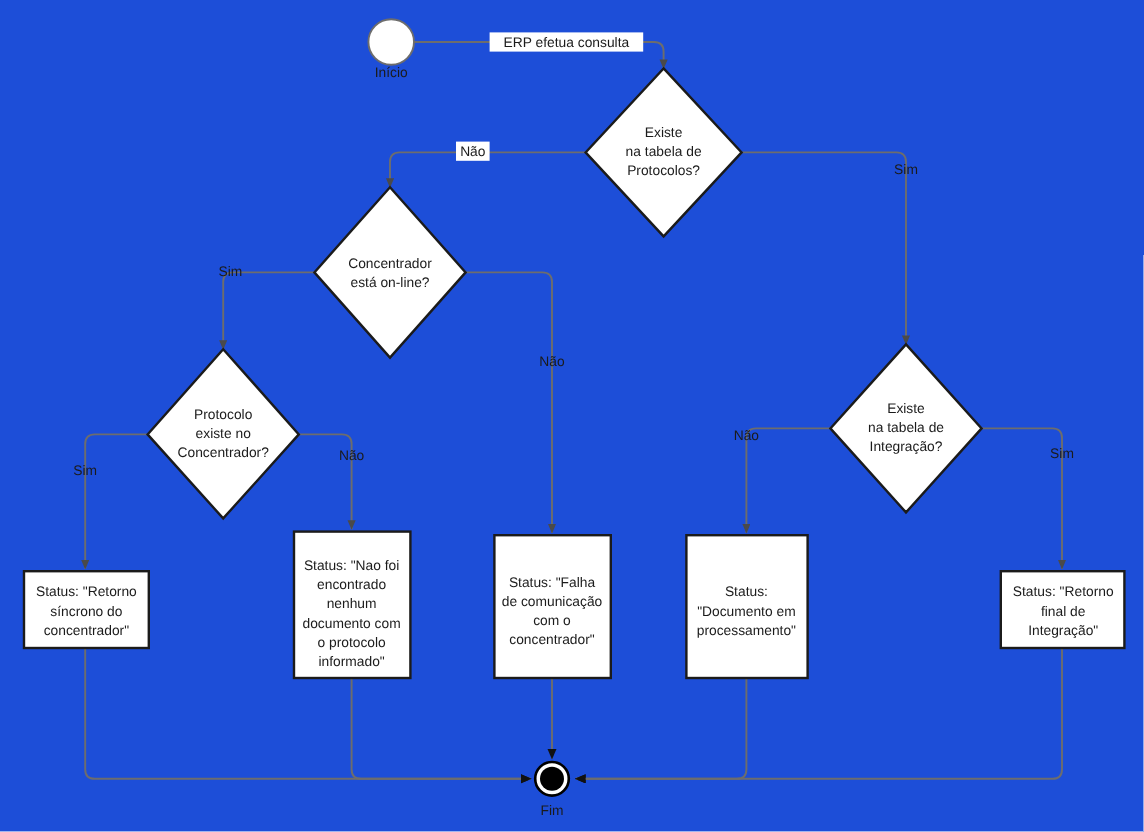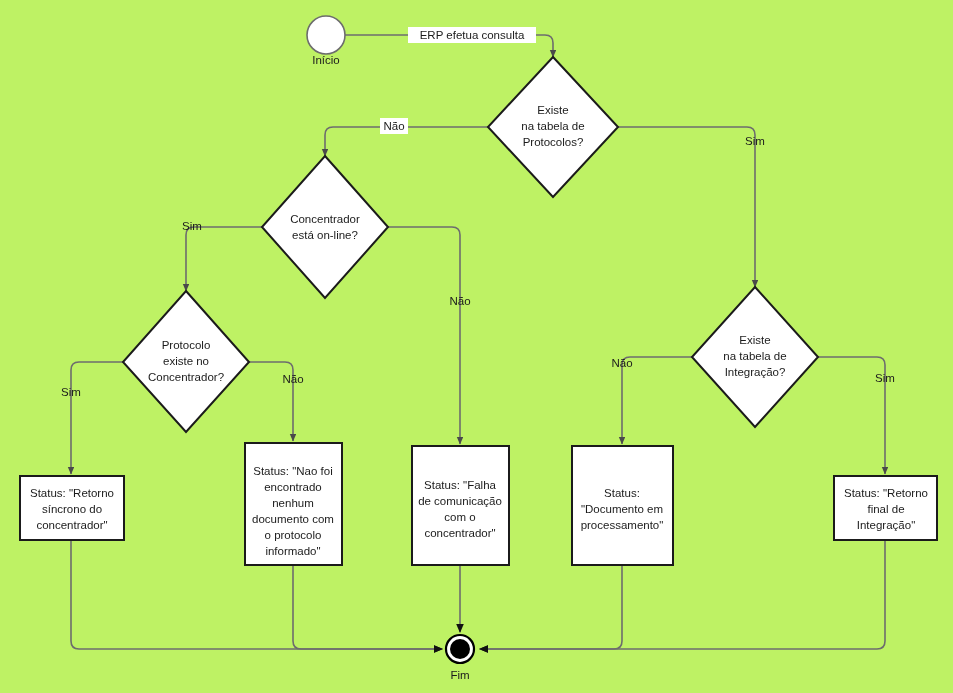--- a/index.html
+++ b/index.html
@@ -7,21 +7,21 @@
     padding: 0;
     background: #ffffff;
   }
   body {
     font-family: "Liberation Sans", sans-serif;
   }
   #canvas {
     position: relative;
     width: 953px;
     height: 693px;
-    background: #bef264;
+    background: #1d4ed8;
     overflow: hidden;
   }
   #flow-svg {
     position: absolute;
     left: 0;
     top: 0;
     width: 953px;
     height: 693px;
   }
   .edge-line {

